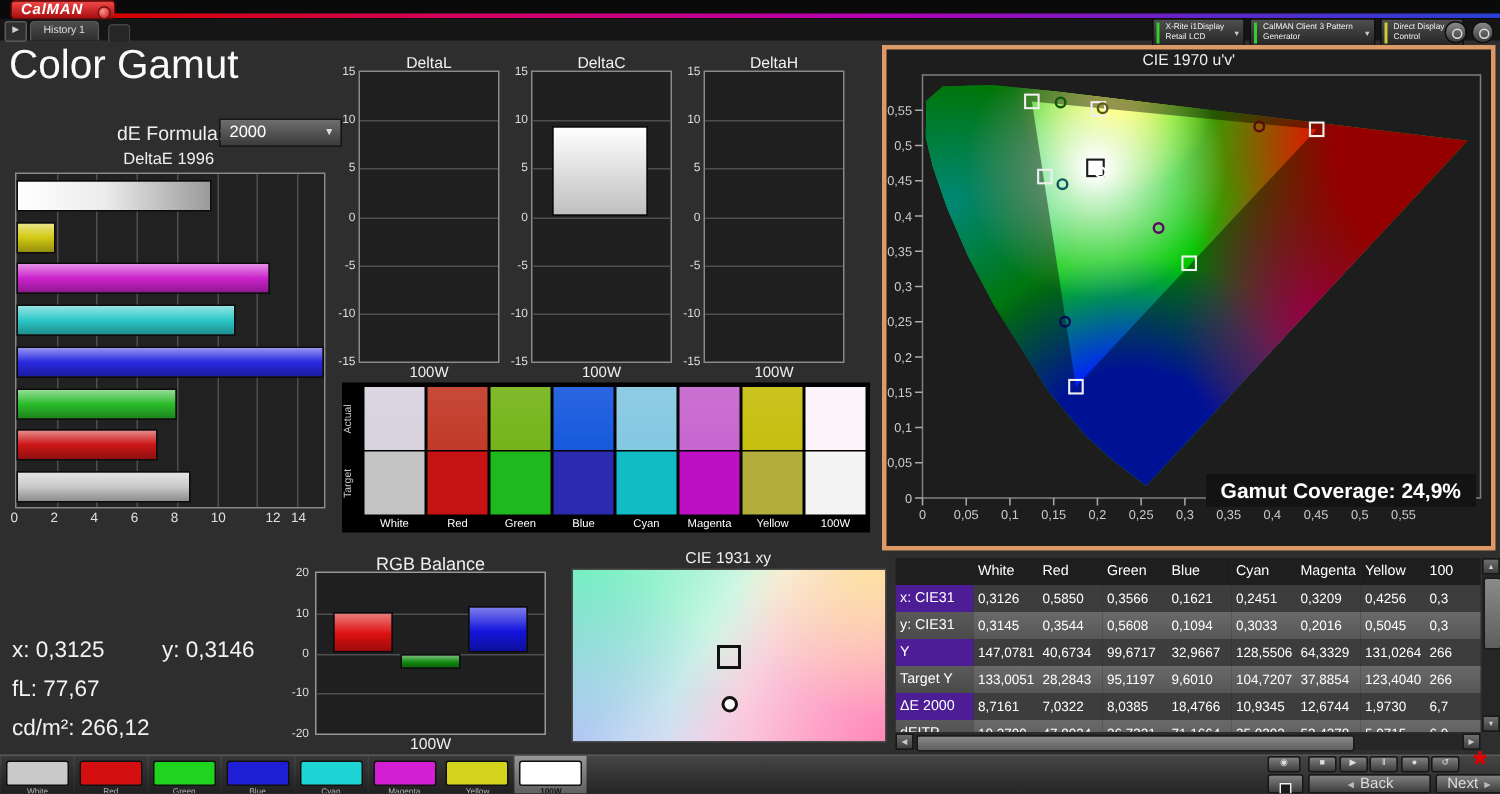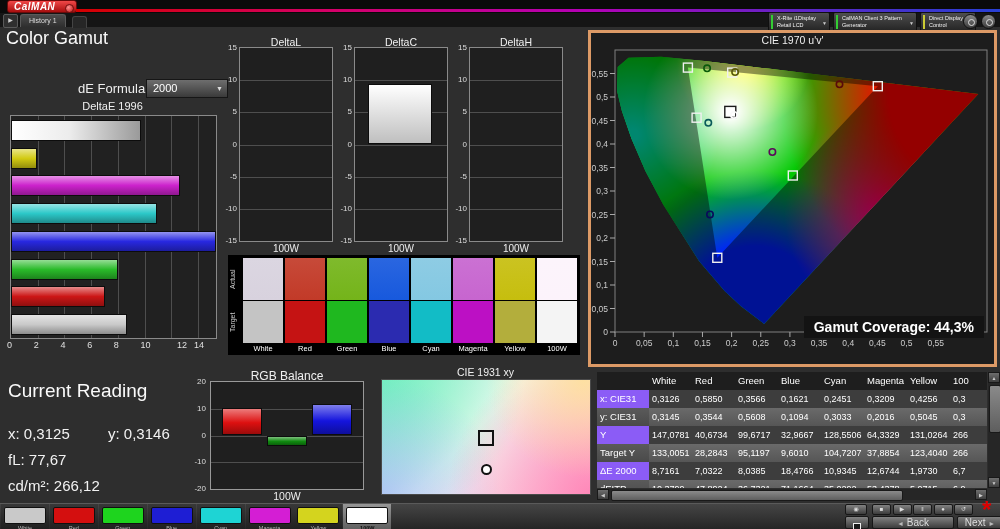--- a/index.html
+++ b/index.html
@@ -26,21 +26,21 @@
   .device{position:relative;height:20px;box-sizing:border-box;border:1px solid #101010;border-radius:2px;
     background:linear-gradient(180deg,#4e4e4e,#242424);padding:2px 12px 1px 8px;
     font-size:5.5px;line-height:1.35;color:#f2f2f2;overflow:hidden;}
   .device:nth-child(1){width:62px;}.device:nth-child(2){width:84px;}.device:nth-child(3){width:56px;}
   .status-bar{position:absolute;left:2px;top:2px;bottom:2px;width:2px;}
   .device .chev{position:absolute;right:2px;top:7px;font-size:5px;color:#ccc;}
   .round-btn{position:absolute;top:14px;width:15px;height:15px;border-radius:50%;
     background:linear-gradient(180deg,#8a8a8a,#3a3a3a);border:1px solid #101010;box-sizing:border-box;}
   .round-btn i{position:absolute;left:4px;top:4px;width:5px;height:5px;border:1px solid #ddd;border-radius:50%;}
   
-  .page-title{position:absolute;left:6px;top:28px;font-size:18px;color:#fafafa;}
+  .page-title{position:absolute;left:6px;top:28px;font-size:27px;color:#fafafa;}
   .de-label{position:absolute;left:78px;top:81px;font-size:13px;color:#eee;}
   .de-select{position:absolute;left:146px;top:79px;width:82px;height:19px;box-sizing:border-box;
     background:linear-gradient(180deg,#6e6e6e,#3a3a3a);border:1px solid #161616;
     font-size:11px;color:#fff;padding:2px 14px 2px 6px;}
   .de-select .chev{position:absolute;right:4px;top:5px;font-size:7px;color:#ddd;}
   
   .de-title{position:absolute;left:10px;top:100px;width:205px;text-align:center;font-size:11px;color:#f0f0f0;}
   #de-plot{position:absolute;left:10px;top:115px;width:205px;height:222px;background:#212121;
     border:1px solid #8a8a8a;box-sizing:content-box;}
   .vgrid{position:absolute;top:0;bottom:0;width:1px;background:#4e4e4e;}
@@ -87,21 +87,21 @@
       radial-gradient(circle at 0% 100%,rgba(150,160,255,.55),rgba(150,160,255,0) 50%),
       radial-gradient(circle at 0% 0%,rgba(110,240,190,.9),rgba(110,240,190,0) 60%),
       linear-gradient(135deg,#a9f0d6,#f4fbf4 45%,#ffc9df 100%);}
   .cie31-sq{position:absolute;width:12px;height:12px;border:2px solid #111;background:transparent;}
   .cie31-ci{position:absolute;width:7px;height:7px;border:2px solid #111;border-radius:50%;background:#fff;}
   
   #table{position:absolute;left:597px;top:372px;width:390px;height:116px;overflow:hidden;background:#2a2a2a;}
   .trow{display:flex;height:18px;line-height:18px;}
   .tcell{flex:0 0 43px;padding-left:3px;box-sizing:border-box;overflow:hidden;white-space:nowrap;
     font-size:9px;color:#fff;background:#3d3d3d;}
-  .tlabel{flex:0 0 52px;font-size:9.5px;background:#8b5cf6;}
+  .tlabel{flex:0 0 52px;font-size:9.5px;background:#4c1d95;}
   .trow.alt .tcell{background:linear-gradient(180deg,#6a6a6a,#565656);}
   .trow.alt .tlabel{background:linear-gradient(180deg,#5a5a5a,#4a4a4a);}
   .trow.thead .tcell,.trow.thead .tlabel{background:#1e1e1e;font-size:9.5px;}
   .vscroll{position:absolute;left:988px;top:372px;width:12px;height:116px;background:#262626;}
   .hscroll{position:absolute;left:597px;top:489px;width:390px;height:11px;background:#262626;}
   .sc-btn{position:absolute;background:linear-gradient(180deg,#6e6e6e,#3e3e3e);border:1px solid #191919;
     box-sizing:border-box;color:#ccc;text-align:center;}
   .sc-thumb{position:absolute;background:linear-gradient(180deg,#8a8a8a,#5e5e5e);border:1px solid #191919;border-radius:2px;}
   
   #bstrip{position:absolute;left:0;top:503px;width:1000px;height:26px;
@@ -339,25 +339,24 @@
           <circle cx="116.1" cy="22.3" r="3.2" fill="none" stroke="#0a5a0a" stroke-width="1.6"></circle>
           <circle cx="248.5" cy="38.3" r="3.2" fill="none" stroke="#5a0a0a" stroke-width="1.6"></circle>
           <circle cx="119.0" cy="168.5" r="3.2" fill="none" stroke="#0a0a5a" stroke-width="1.6"></circle>
           <circle cx="117.3" cy="76.8" r="3.2" fill="none" stroke="#0a5a5a" stroke-width="1.6"></circle>
           <circle cx="181.4" cy="106.0" r="3.2" fill="none" stroke="#5a0a5a" stroke-width="1.6"></circle>
           <circle cx="144.1" cy="26.1" r="3.2" fill="none" stroke="#5a5a0a" stroke-width="1.6"></circle>
           <circle cx="142.9" cy="68.9" r="3.2" fill="none" stroke="#fafafa" stroke-width="1.6"></circle>
         </svg></div>
     <div class="coverage">
       <span>Gamut Coverage:</span>
-      <span>44,3%</span>
-    </div>
-  </div>
-
-  <div class="cr-title">Current Reading</div>
+      <span>24,9%</span>
+    </div>
+  </div>
+
   <div class="cr-line" style="left:8px;top:425px;"><span>x:</span> <span>0,3125</span></div>
   <div class="cr-line" style="left:108px;top:425px;"><span>y:</span> <span>0,3146</span></div>
   <div class="cr-line" style="left:8px;top:451px;"><span>fL:</span> <span>77,67</span></div>
   <div class="cr-line" style="left:8px;top:477px;"><span>cd/m²:</span> <span>266,12</span></div>
 
   <div class="rgb-title">RGB Balance</div>
   <div id="rgb-plot">
       <div class="hgrid" style="top: 26.75px;"></div>
       <div class="hgrid" style="top: 53.5px;"></div>
       <div class="hgrid" style="top: 80.25px;"></div>

